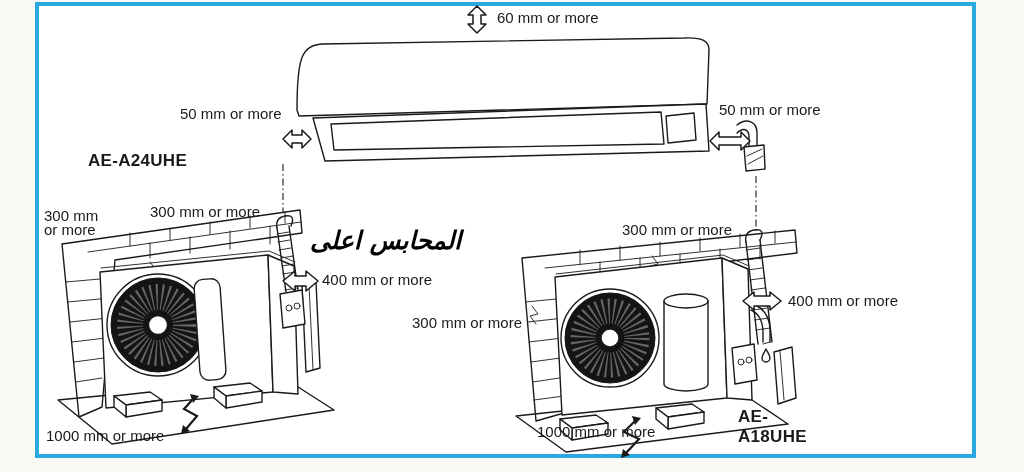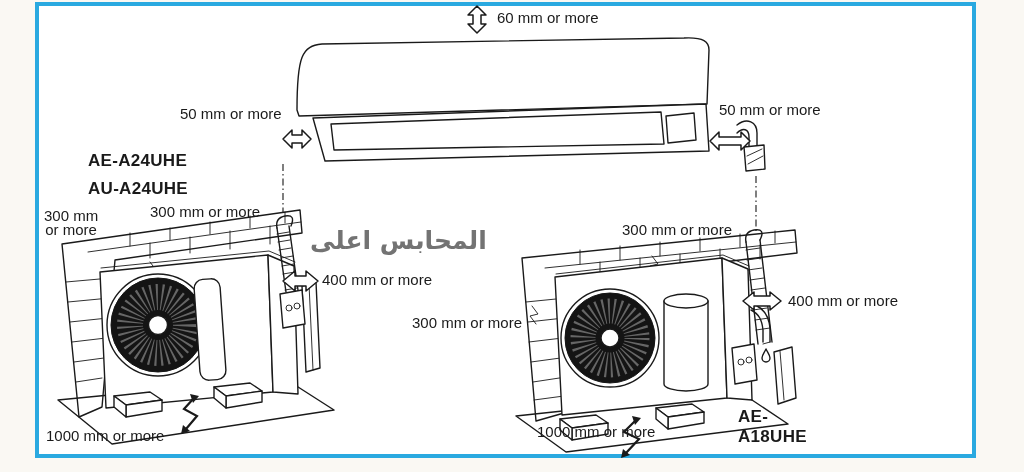--- a/index.html
+++ b/index.html
@@ -18,27 +18,27 @@
   svg .thin { stroke:#1a1a1a; stroke-width:0.9; fill:none; stroke-linecap:round; }
   svg .fw   { fill:#ffffff; }
   svg .fb   { fill:#141414; stroke:#141414; stroke-width:1; }
   svg .dash { stroke:#2a2a2a; stroke-width:1.2; fill:none; stroke-dasharray:7 3 1.5 3; }
   svg .oarr { fill:#ffffff; stroke:#1a1a1a; stroke-width:1.5; stroke-linejoin:round; }
   svg .zig  { stroke:#1a1a1a; stroke-width:2.2; fill:none; }
   svg .zhead{ fill:#1a1a1a; stroke:none; }
   svg .fantex { stroke:#ffffff; stroke-opacity:0.35; fill:none; }
 
   .lbl { position:absolute; color:#1a1a1a; font-size:15px; white-space:nowrap; line-height:15px; }
-  .two-line { line-height:14px;text-align:center; }
+  .two-line { line-height:14px; }
   .model { font-weight:bold; font-size:17px; letter-spacing:0.3px; color:#1a1a1a; }
   .models-left { position:absolute; display:flex; flex-direction:column; gap:8px; }
   .models-grid { position:absolute; display:grid; grid-template-columns:auto auto; column-gap:22px; row-gap:6px;gap:40px; }
   .arabic {
     position:absolute; font-family:"DejaVu Sans", sans-serif; direction:rtl;
-    font-weight:bold; font-size:25px; color:#737373; white-space:nowrap;
+    font-weight:bold; font-style:italic; font-size:25px; color:#000000; white-space:nowrap;
   }
 </style>
 </head>
 <body>
 
 <div class="canvas">
   <div class="panel"></div>
 
   <svg class="art" width="1024" height="472" viewBox="0 0 1024 472">
 
@@ -213,21 +213,20 @@
       <path class="oarr" d="M743,301 L754,292 L754,296 L770,296 L770,292 L781,301 L770,310 L770,306 L754,306 L754,310 Z"></path>
     </g>
   </svg>
 
   <div class="lbl" style="left:497px; top:10px;">60 mm or more</div>
   <div class="lbl" style="left:180px; top:106px;">50 mm or more</div>
   <div class="lbl" style="left:719px; top:102px;">50 mm or more</div>
 
   <div class="models-left" style="left:88px; top:151px;">
     <span class="model">AE-A24UHE</span>
-    <span class="model">AU-A24UHE</span>
   </div>
 
   <div class="lbl" style="left:150px; top:204px;">300 mm or more</div>
   <div class="lbl two-line" style="left:44px; top:209px;">
     <div>300 mm</div>
     <div>or more</div>
   </div>
 
   <div class="arabic" style="left:310px; top:226px;">المحابس اعلى</div>
 

